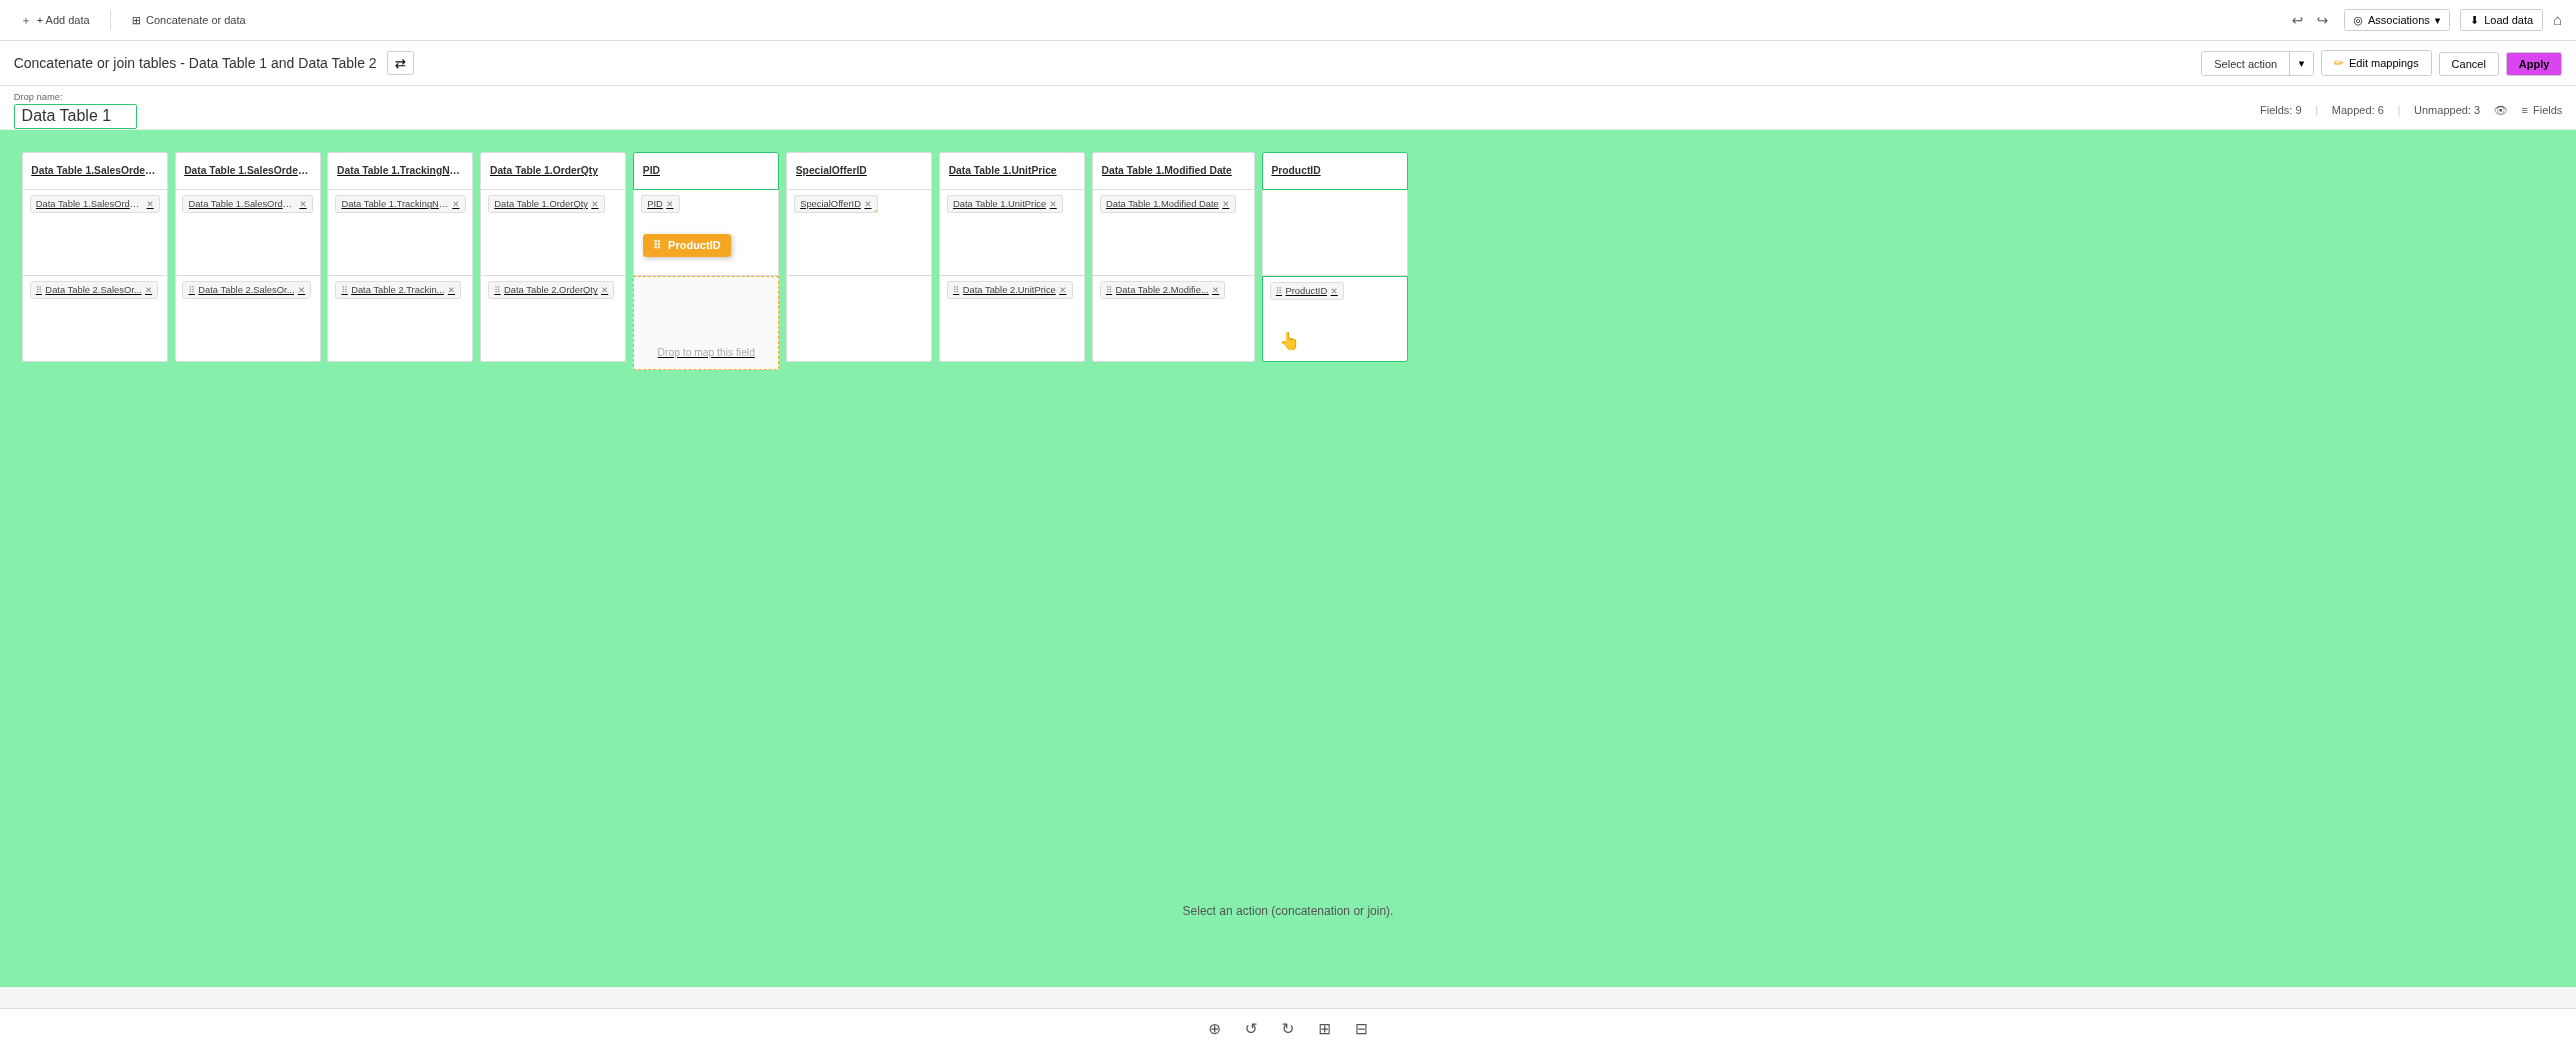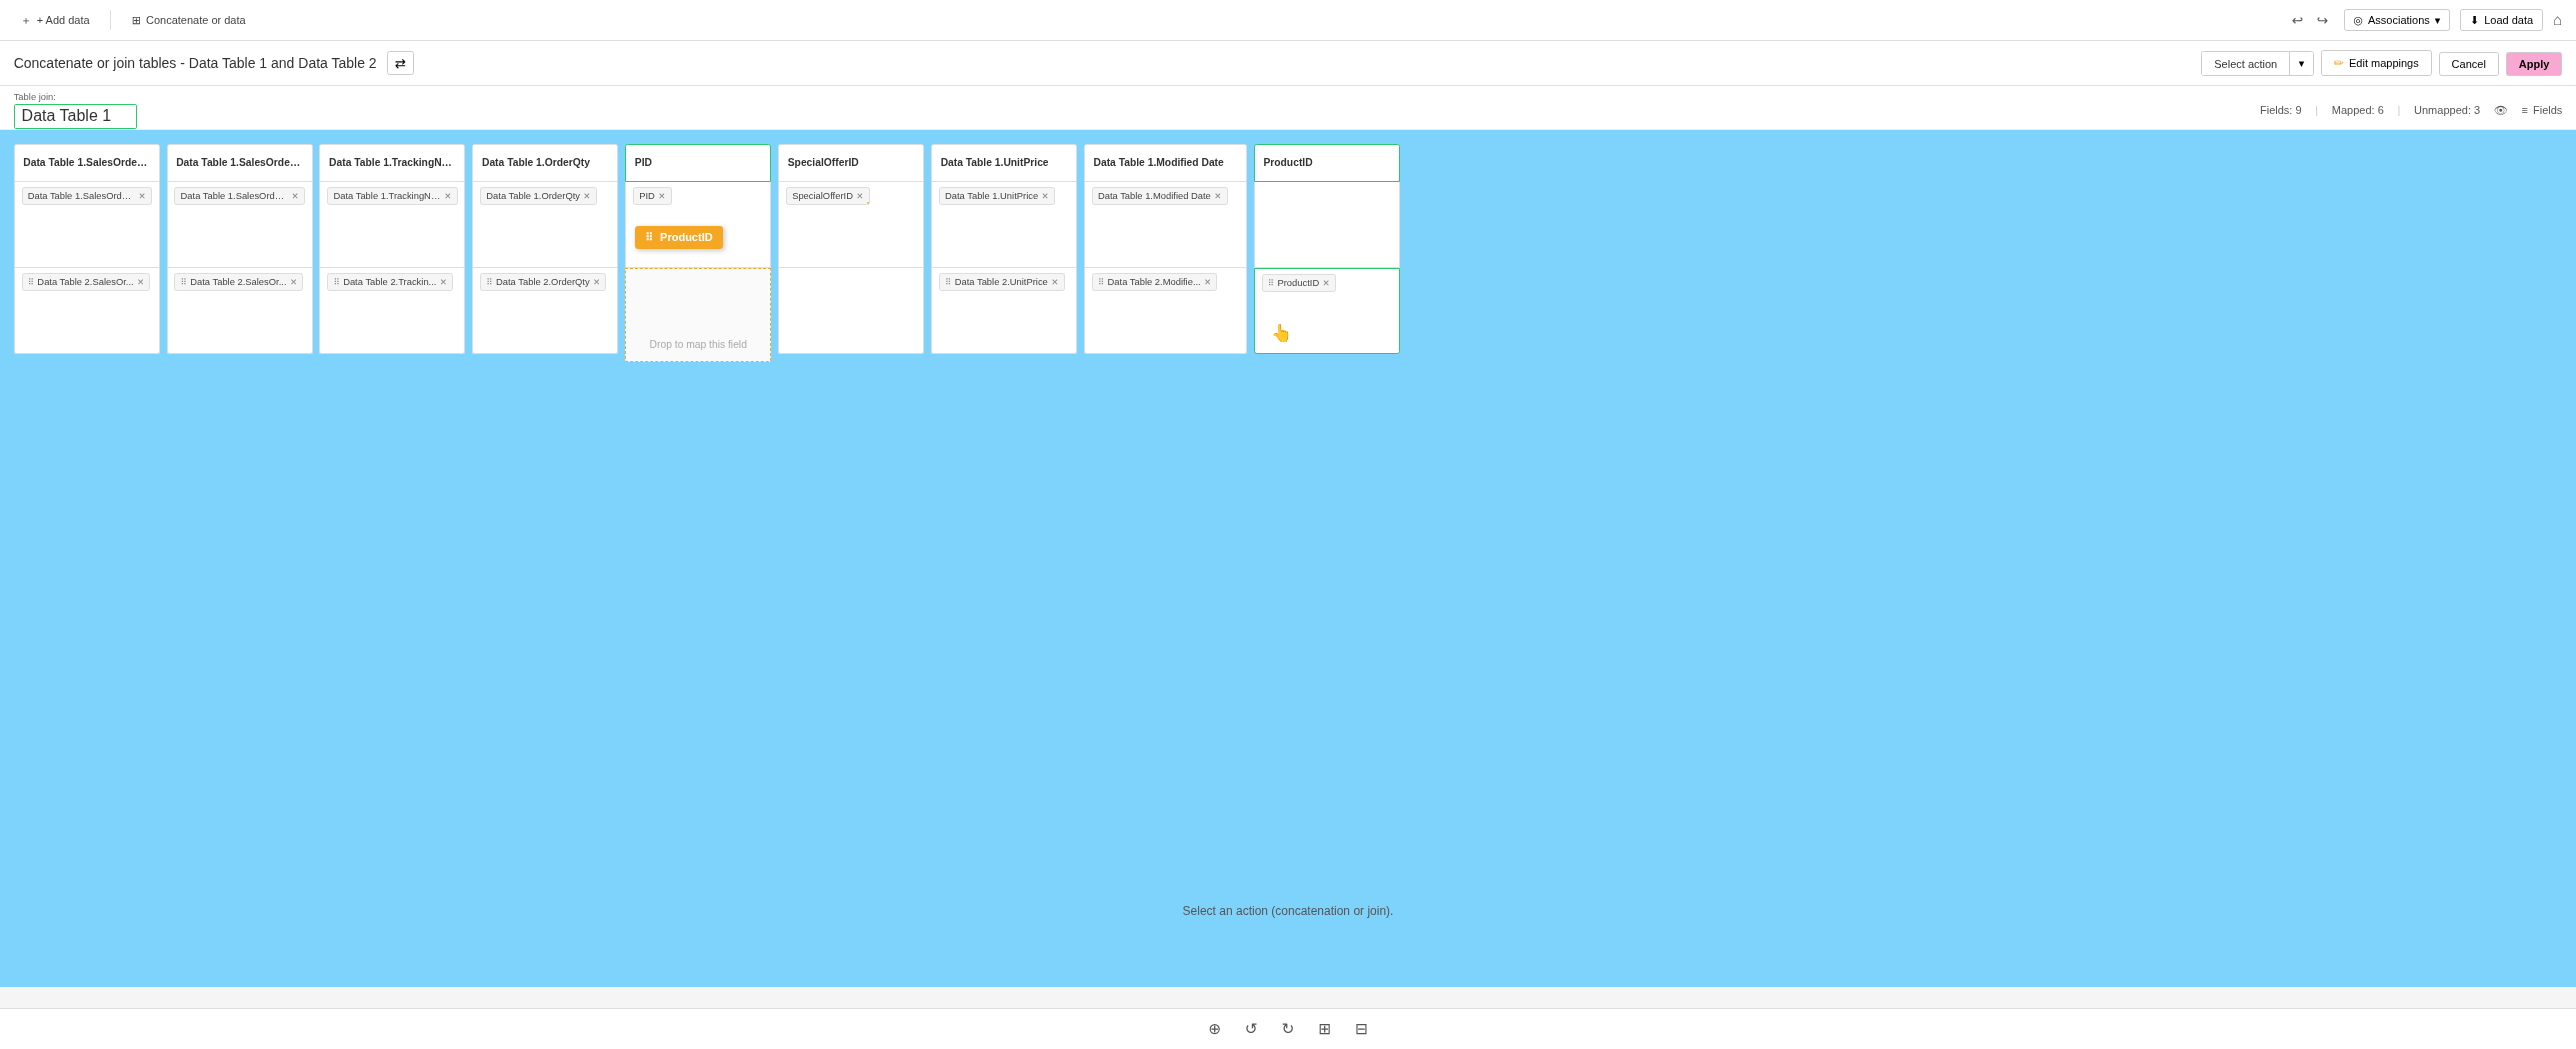--- a/index.html
+++ b/index.html
@@ -37,41 +37,41 @@
     .header-actions { display: flex; align-items: flex-end; gap: 6.9px; margin-left: auto; }
     .select-action-wrapper { display: flex; align-items: center; border: 0.9px solid #ccc; border-radius: 2.6px; overflow: hidden; }
     .select-action-label { padding: 5.1px 12px; font-size: 11px; color: #333; background: #fff; }
     .select-action-arrow { padding: 5.1px 8.6px; background: #fff; border-left: 0.9px solid #ccc; cursor: pointer; }
     .edit-mappings-btn {
       display: flex; align-items: center; gap: 5.1px; background: #fff;
       border: 0.9px solid #ccc; border-radius: 2.6px; padding: 5.1px 12px; cursor: pointer; font-size: 11px;
     }
     .edit-icon { color: #f5a623; font-size: 12px; }
     .cancel-btn { background: #fff; border: 0.9px solid #ccc; border-radius: 2.6px; padding: 5.1px 12px; cursor: pointer; font-size: 11px; }
-    .apply-btn { background: #f9a8d4; border: 0.9px solid #ccc; border-radius: 2.6px; padding: 5.1px 12px; cursor: pointer; font-size: 11px; font-weight: 600; }
+    .apply-btn { background: #d946ef; border: 0.9px solid #ccc; border-radius: 2.6px; padding: 5.1px 12px; cursor: pointer; font-size: 11px; font-weight: 600; }
     .table-name-label { font-size: 9.4px; color: #666; margin-bottom: 1.7px; }
     .table-name-input {
       border: 1.7px solid #2dc76d; border-radius: 1.7px; padding: 2.6px 6.9px;
       font-size: 16px; width: 123px; outline: none; color: #333;
     }
 
     
     .fields-stats-row {
       display: flex; align-items: center; justify-content: flex-end;
       padding: 5.1px 13.7px; background: #fff; border-bottom: 0.9px solid #eee;
       gap: 13.7px; font-size: 11px;
     }
     .stat-item { color: #555; }
     .stat-sep { color: #ccc; }
     .fields-view-btn { display: flex; align-items: center; gap: 5.1px; cursor: pointer; color: #555; background: none; border: none; font-size: 11px; }
 
     
     .main-content {
       display: flex; flex-direction: column; height: calc(1050px - 41px - 45px - 39px - 27.4px - 41px);
-      background: #7dd3fc; padding: 0; overflow: hidden;
+      background: #86efac; padding: 8px; overflow: hidden; text-decoration: underline;
     }
 
     
     .columns-container {
       display: flex; flex-direction: row; padding: 13.7px; gap: 6.9px;
       overflow-x: auto; height: 100%;
     }
 
     
     .field-column {
@@ -175,21 +175,21 @@
       <span class="edit-icon">✏</span>
       <span>Edit mappings</span>
     </button>
     <button class="cancel-btn">Cancel</button>
     <button class="apply-btn">Apply</button>
   </div>
 </div>
 
 <div style="background:#fff; border-bottom:0.9px solid #eee; padding: 5.1px 13.7px 0 13.7px; display:flex; align-items:center; justify-content:space-between;">
   <div>
-    <div class="table-name-label">Table join:</div>
+    <div class="table-name-label">Drop name:</div>
     <input class="table-name-input" type="text" value="Data Table 1" style="">
   </div>
   <div class="fields-stats-row" style="padding:0; border:none;">
     <span class="stat-item">Fields: 9</span>
     <span class="stat-sep">|</span>
     <span class="stat-item">Mapped: 6</span>
     <span class="stat-sep">|</span>
     <span class="stat-item">Unmapped: 3</span>
     <button class="fields-view-btn">
       <span>👁</span>

